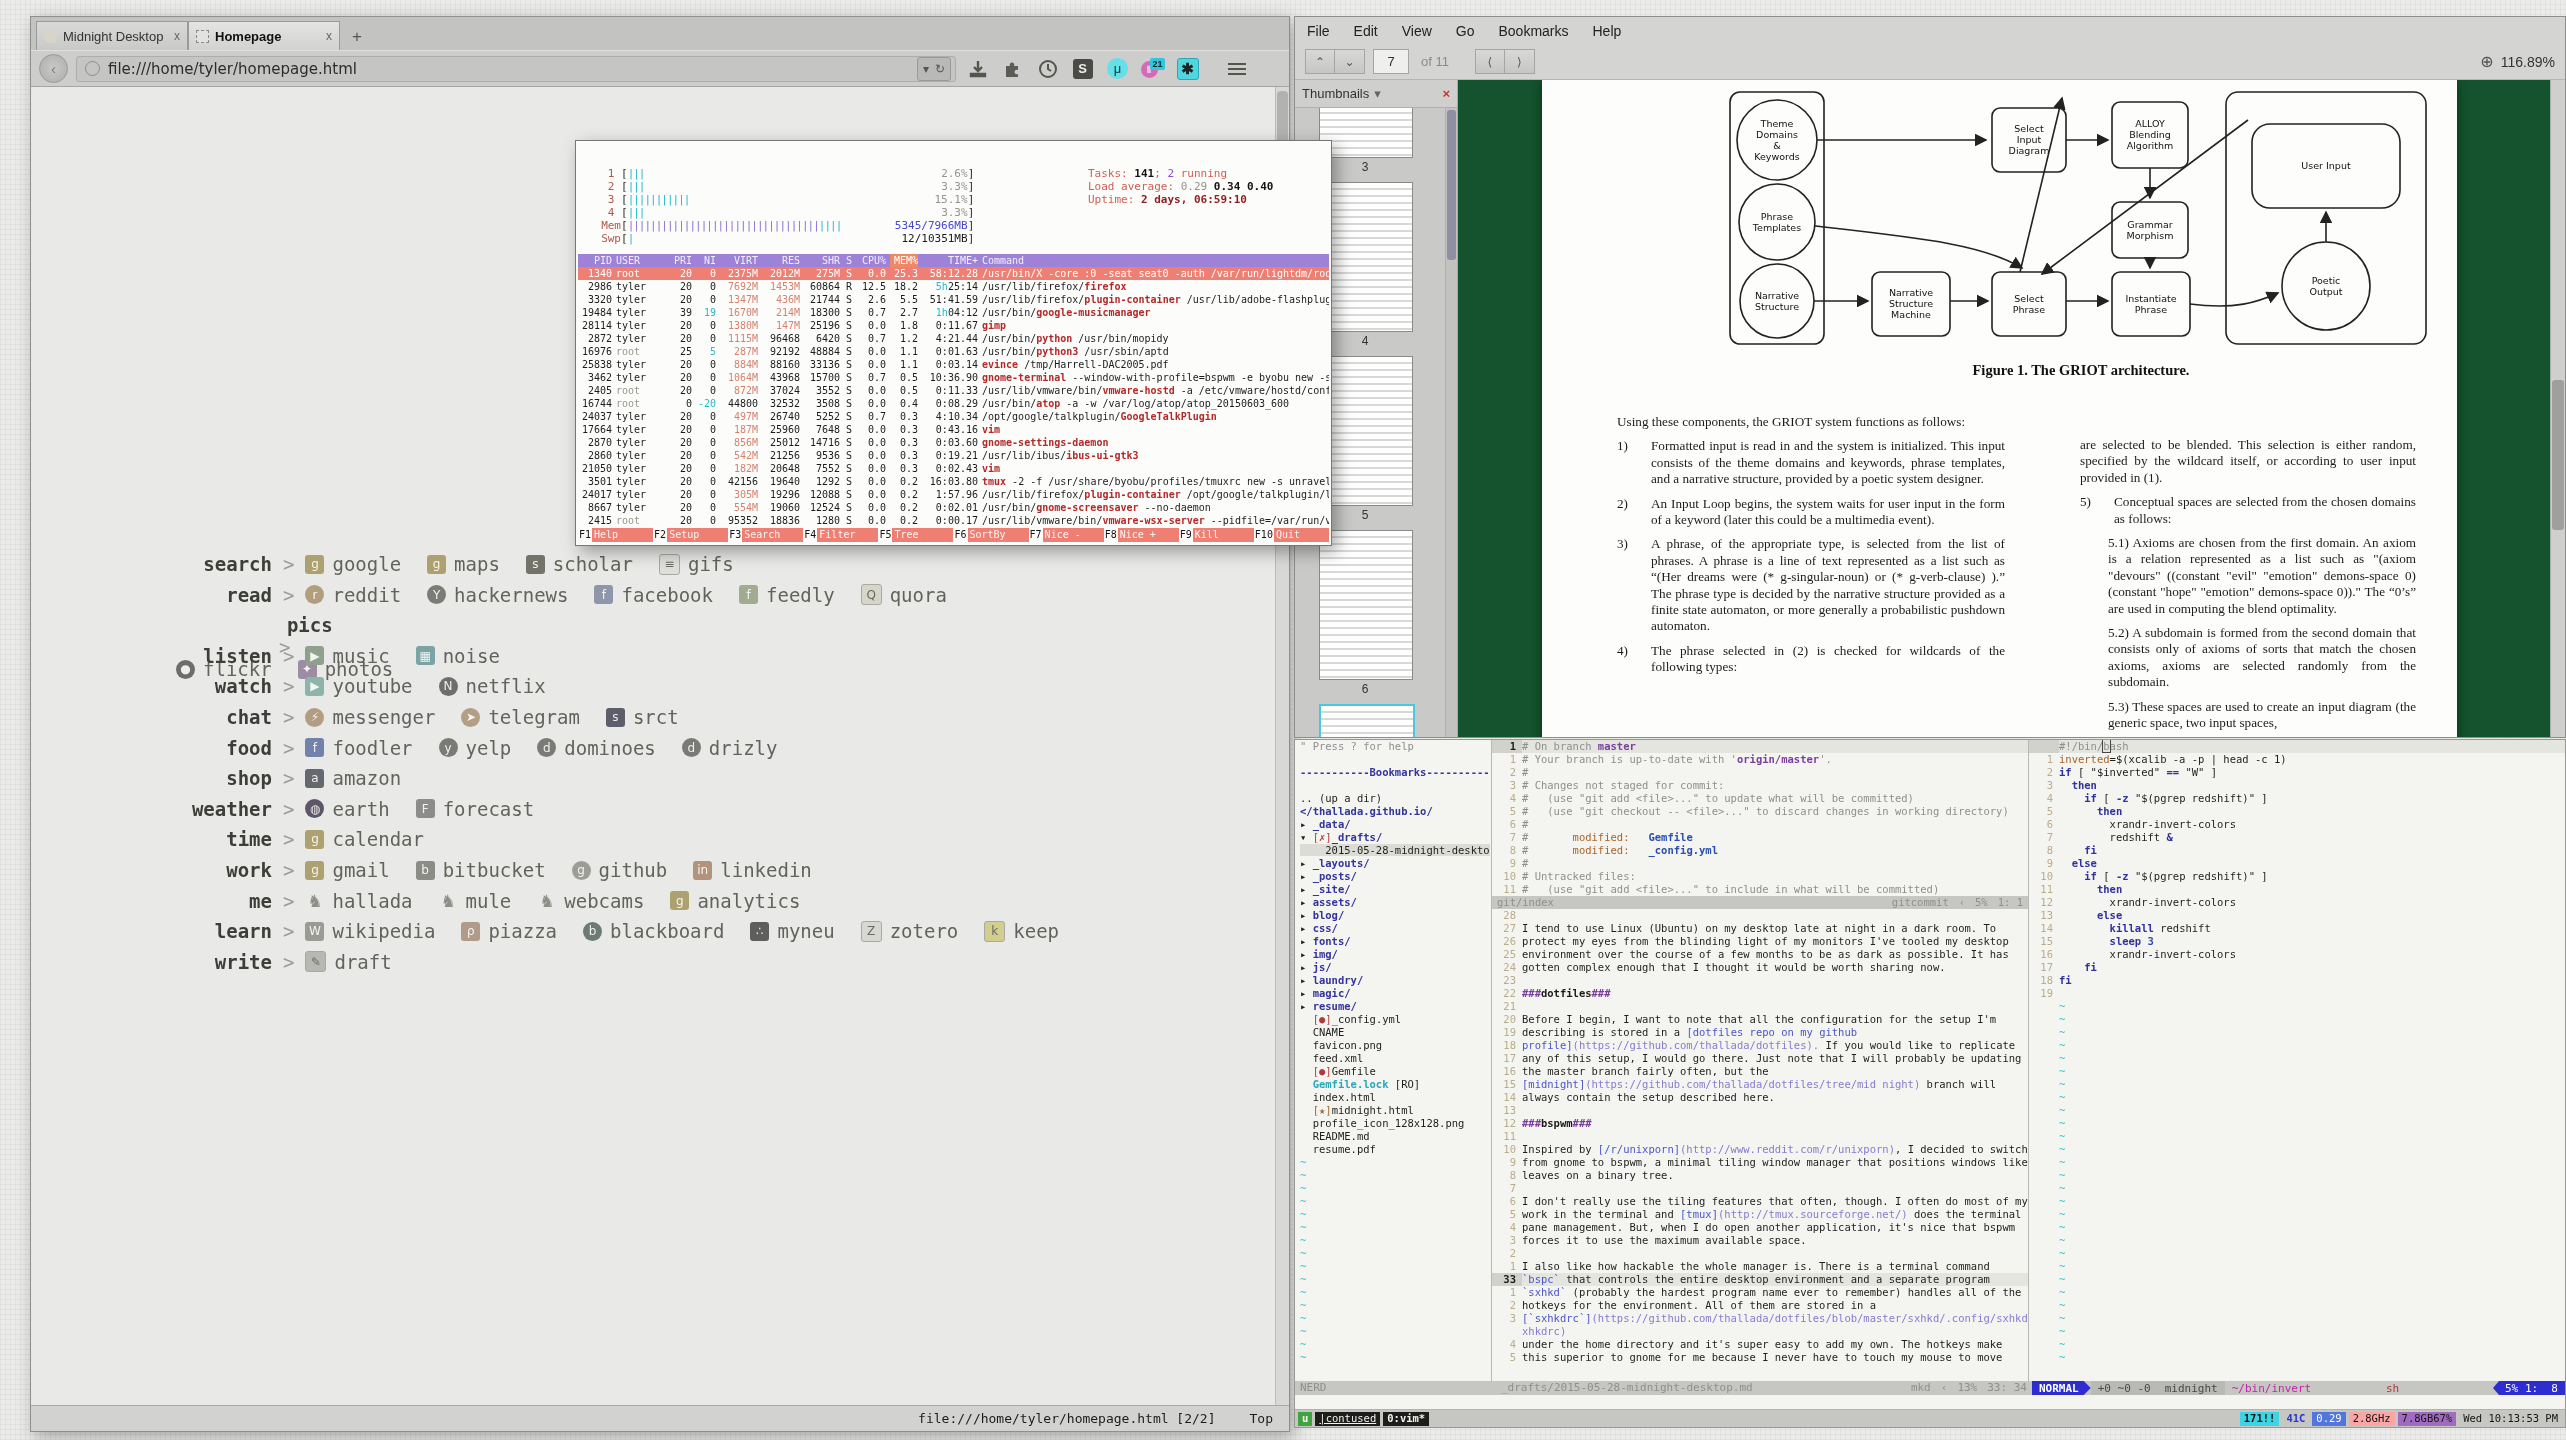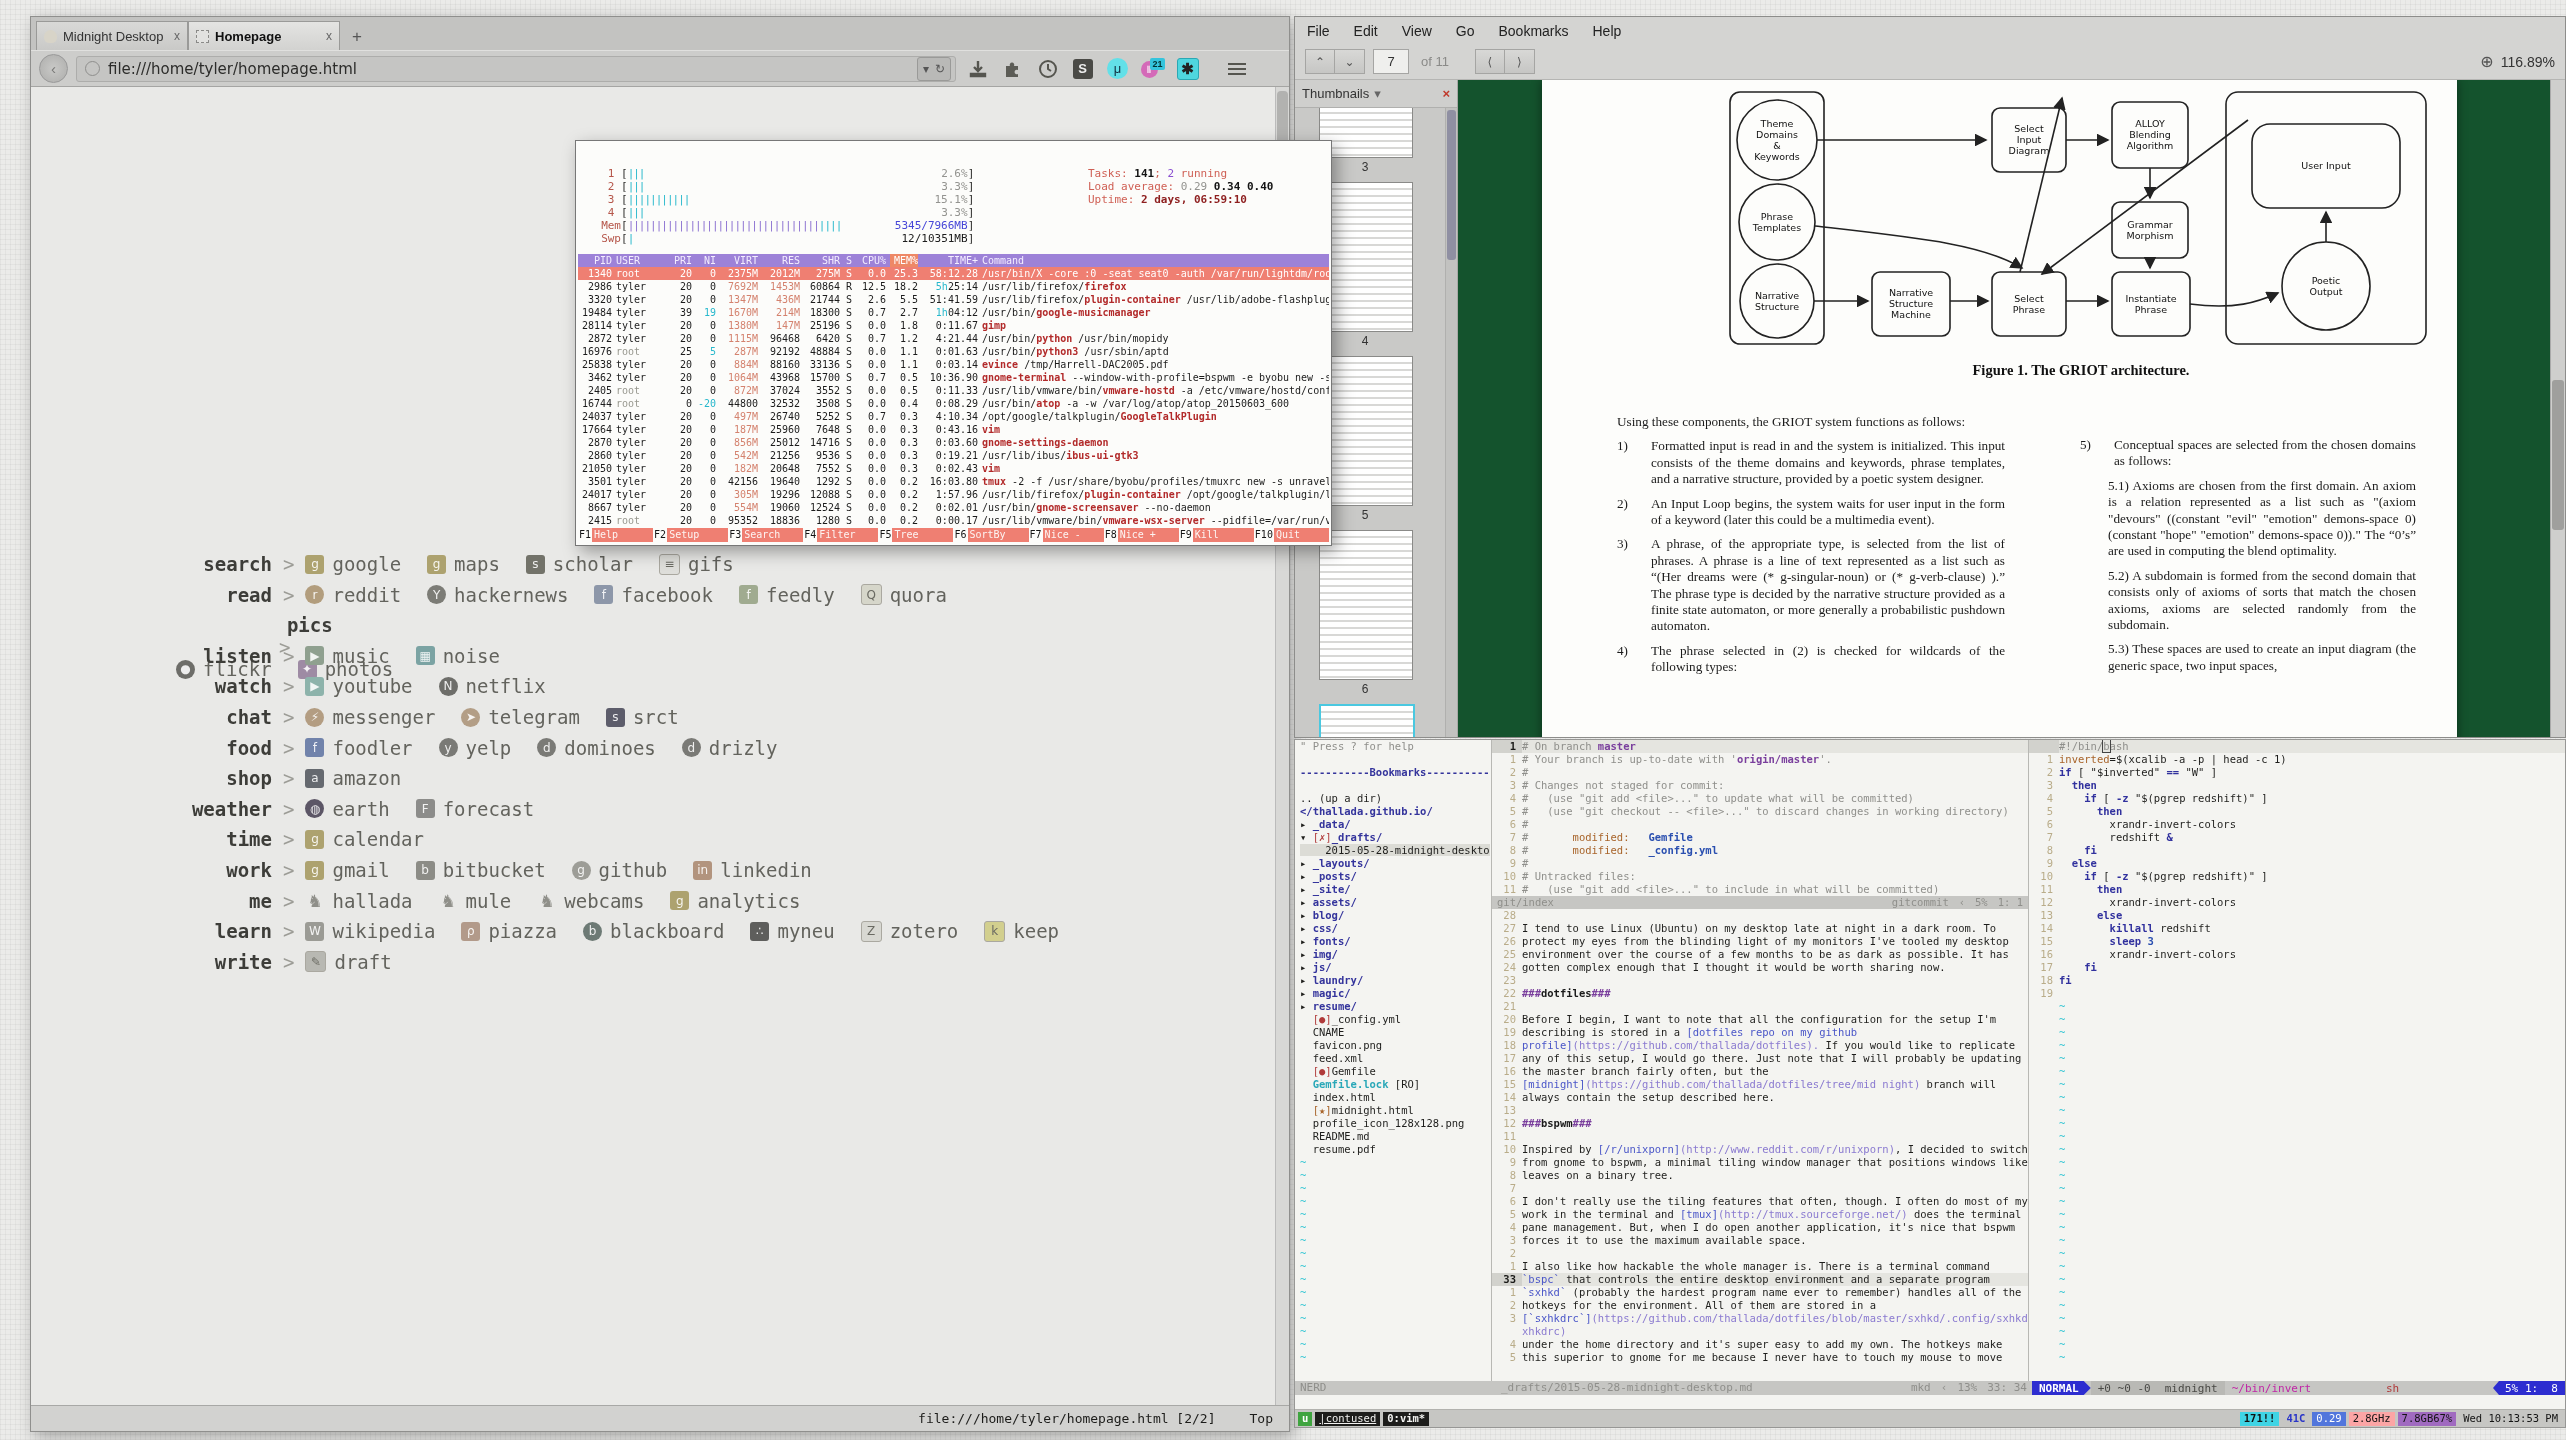--- a/index.html
+++ b/index.html
@@ -716,20 +716,23 @@
               <div class="ppara">
                 <span class="pn">3)</span>
                 <span class="pt" style="flex: 1 1 0%;">A phrase, of the appropriate type, is selected from the list of phrases.  A phrase is a line of text represented as a list such as “(Her dreams were (* g-singular-noun) or  (* g-verb-clause) ).”  The phrase type is decided by the narrative structure provided as a finite state automaton, or more generally a probabilistic pushdown automaton.</span>
               </div>
               <div class="ppara">
                 <span class="pn">4)</span>
                 <span class="pt" style="flex: 1 1 0%;">The phrase selected in (2) is checked for wildcards of the following types:</span>
               </div>
             </div>
           <div class="pcol right" id="pdf-col-right">
+              <div class="ppara noindent">
+                <span class="pt" style="flex: 1 1 0%;">are selected to be blended.  This selection is either random, specified by the wildcard itself, or according to user input provided in (1).</span>
+              </div>
               <div class="ppara">
                 <span class="pn">5)</span>
                 <span class="pt" style="flex: 1 1 0%;">Conceptual spaces are selected from the chosen domains as follows:</span>
               </div>
               <div class="ppara noindent sub">
                 <span class="pt" style="flex: 1 1 0%;">5.1) Axioms are chosen from the first domain. An axiom is a relation represented as a list such as "(axiom  "devours"  ((constant  "evil" "emotion" demons-space 0) (constant "hope" "emotion" demons-space 0))."  The “0’s” are used in computing the blend optimality.</span>
               </div>
               <div class="ppara noindent sub">
                 <span class="pt" style="flex: 1 1 0%;">5.2) A subdomain is formed from the second domain that consists only of axioms of sorts that match the chosen axioms, axioms are selected randomly from the subdomain.</span>
               </div>

